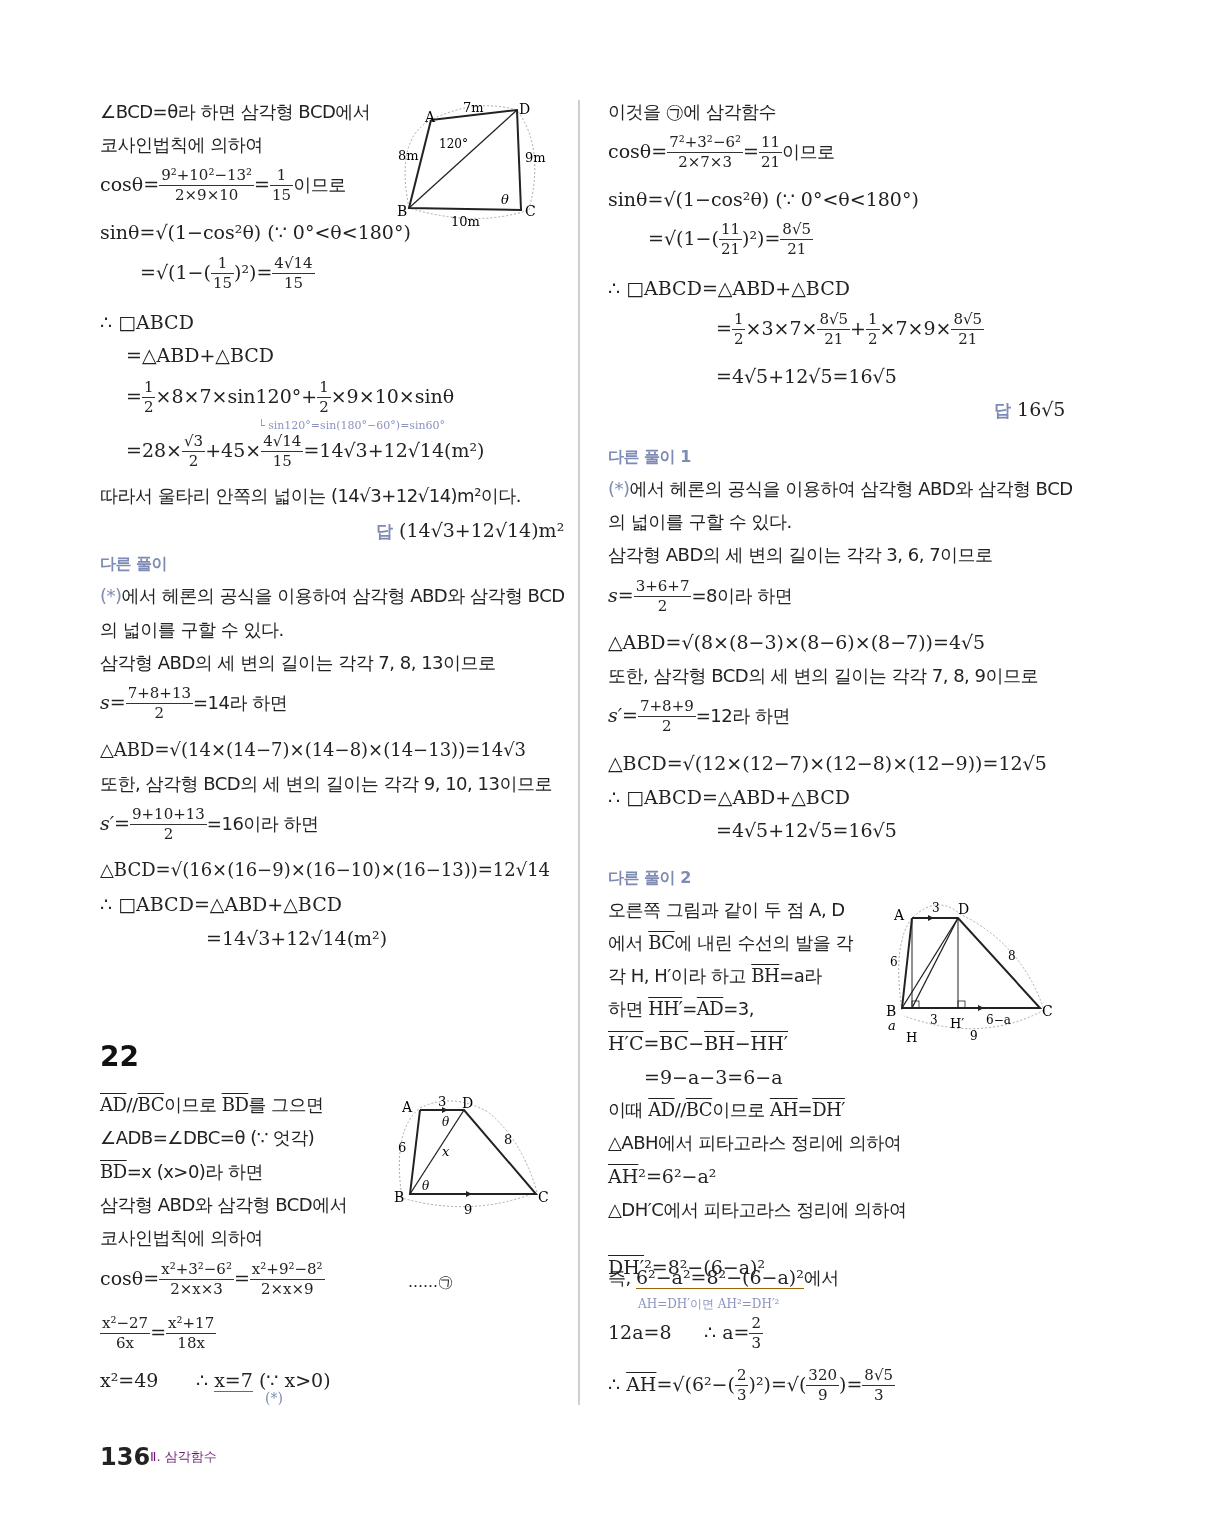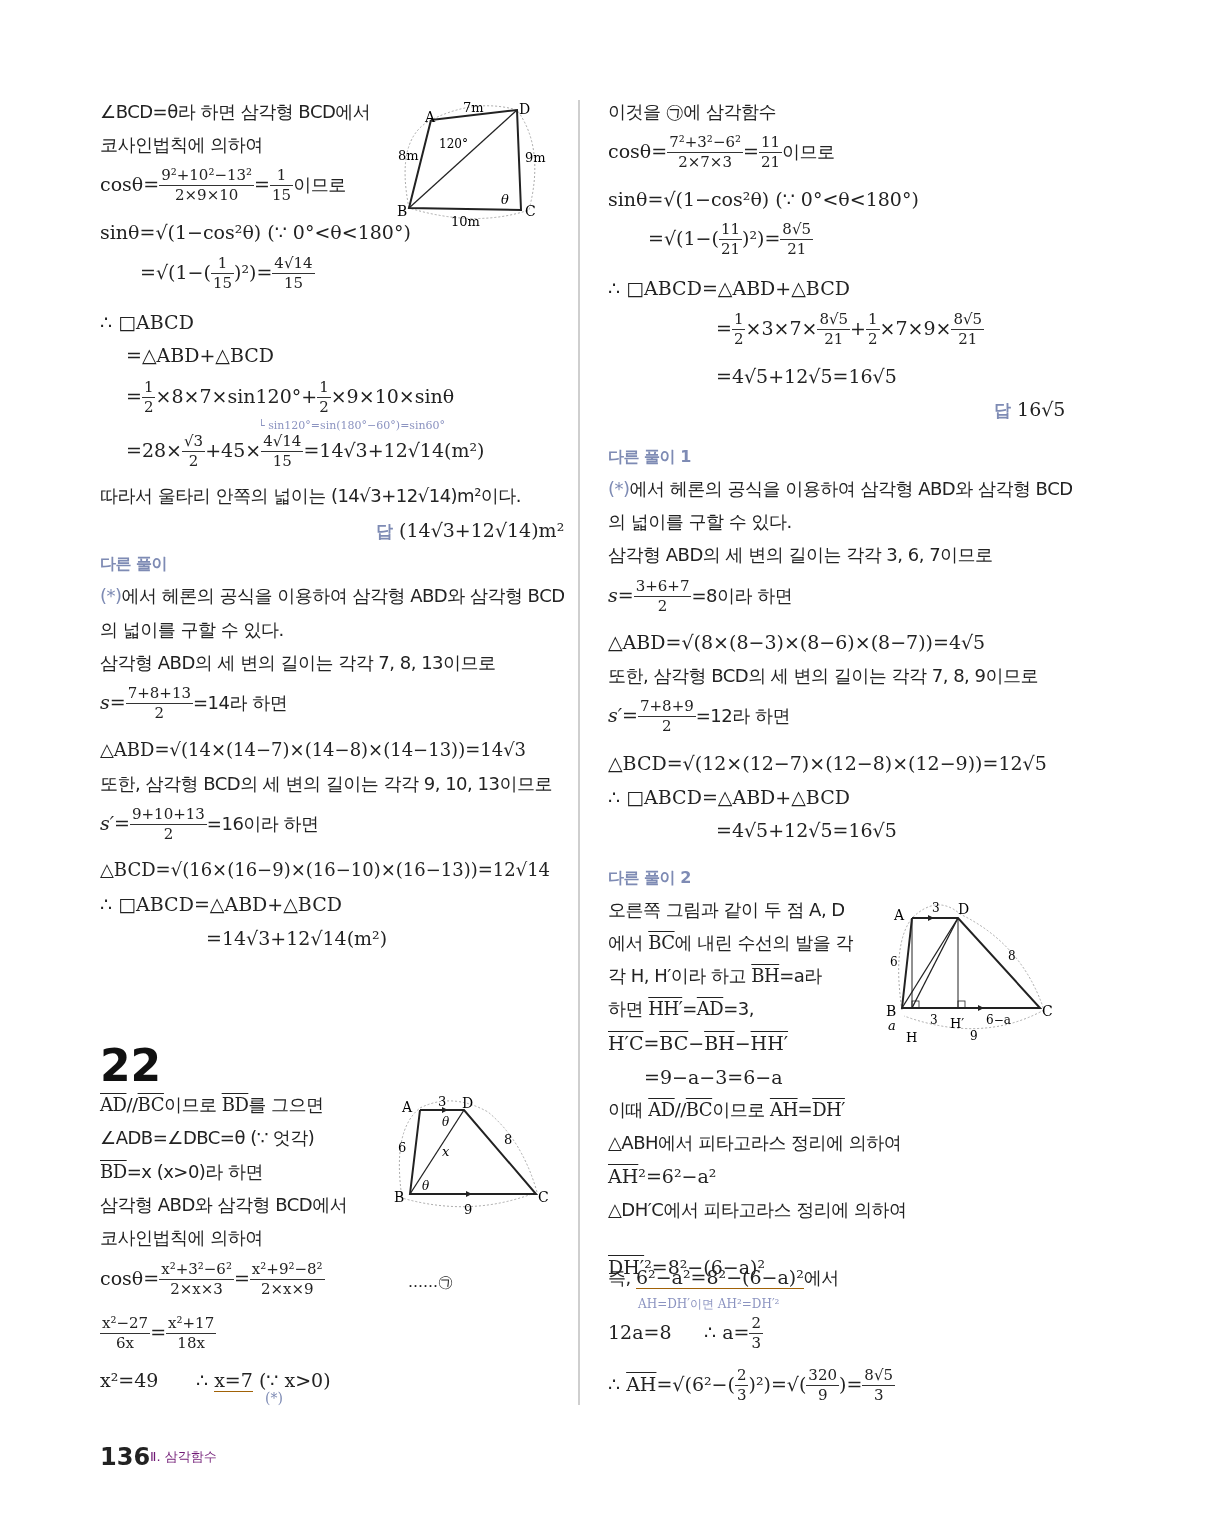--- a/index.html
+++ b/index.html
@@ -8,21 +8,21 @@
     font-family: "DejaVu Serif", "Liberation Serif", serif;
     color: #222222;
   }
   .divider { position: absolute; left: 578px; top: 100px; width: 2px; height: 1305px; background: #cfcfcf; }
   .ln { position: absolute; white-space: nowrap; font-size: 19px; line-height: 24px; }
   .kr { font-family: "DejaVu Sans", "Liberation Sans", sans-serif; font-size: 18px; letter-spacing: -0.5px; }
   .head { font-family: "DejaVu Sans", "Liberation Sans", sans-serif; font-weight: bold; font-size: 16px; color: #7e8bb4; letter-spacing: -0.5px; }
   .ans { color: #7e8bb4; font-family: "DejaVu Sans", "Liberation Sans", sans-serif; font-weight: bold; font-size: 17px; }
   .blue { color: #7e8bb4; }
   .note { font-size: 11px; color: #8b93c0; }
-  .num22 { position: absolute; font-family: "DejaVu Sans", "Liberation Sans", sans-serif; font-weight: bold; font-size: 44px; color: #111; }
+  .num22 { position: absolute; font-family: "DejaVu Sans", "Liberation Sans", sans-serif; font-weight: bold; font-size: 28px; color: #111; }
   .footer-num { position: absolute; left: 100px; top: 1443px; font-family: "DejaVu Sans", "Liberation Sans", sans-serif; font-weight: bold; font-size: 24px; color: #222; }
   .footer-chap { position: absolute; left: 150px; top: 1448px; font-family: "DejaVu Sans", "Liberation Sans", sans-serif; font-size: 13px; color: #701a75; }
   .frac { display: inline-block; vertical-align: middle; text-align: center; font-size: 15px; line-height: 19px; }
   .frac > span { display: block; padding: 0 2px; }
   .frac > span:first-child { border-bottom: 1px solid #333; }
   .ol { text-decoration: overline; }
   .fig { position: absolute; }
   .ul-blue { border-bottom: 1px solid #a16207; text-align: center; }
 </style>
 </head>

